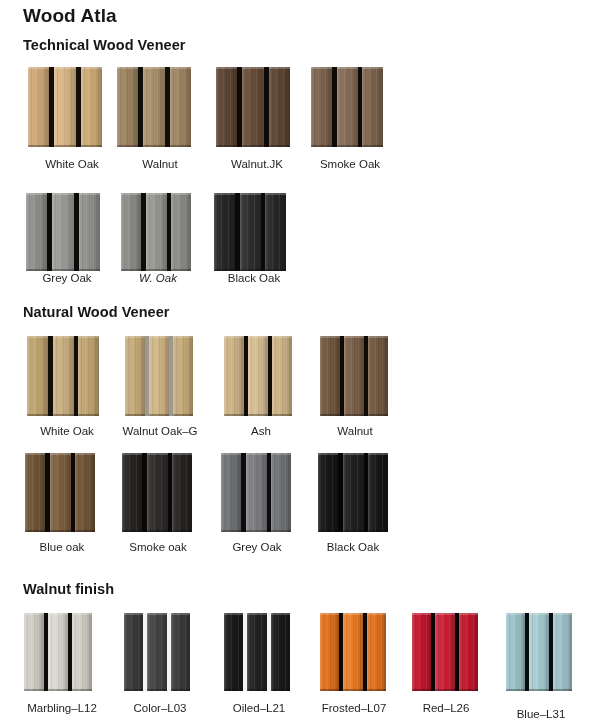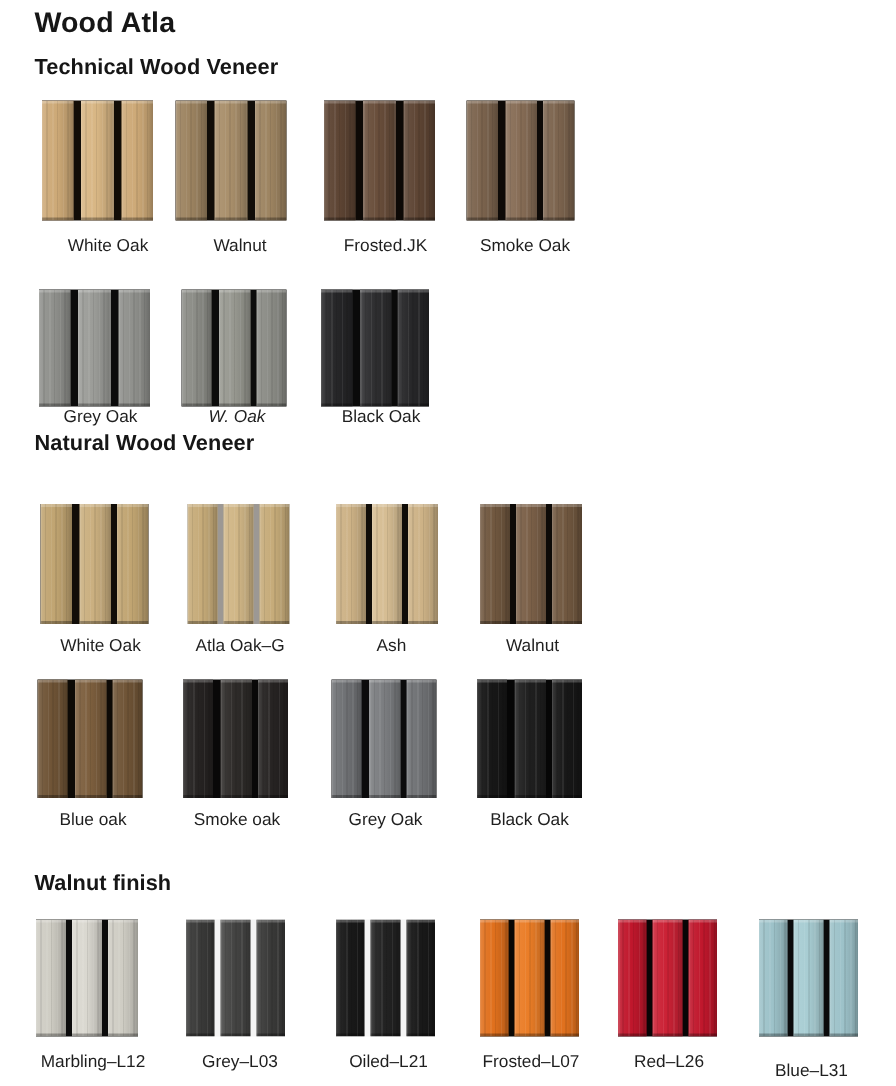--- a/index.html
+++ b/index.html
@@ -171,21 +171,21 @@
               <span class="toplip"></span>
               <span class="botlip"></span>
             </div>
             <div class="slat" style="width: 21px; background: rgb(93, 68, 51);">
               <span class="shade"></span>
               <span class="toplip"></span>
               <span class="botlip"></span>
             </div>
           </div>
         </div>
-        <div class="swatch-label" style="top: 91px;">Frosted.JK</div>
+        <div class="swatch-label" style="top: 91px;">Walnut.JK</div>
       </div>
       <div class="swatch-cell" style="left: 300px; top: 67px;">
         <div class="swatch" style="position: absolute; left: 11px; top: 0px; width: 72px; height: 80px; background: rgb(14, 10, 7);">
           <div class="slat-wrap">
             <div class="slat" style="width: 21px; background: rgb(124, 100, 78);">
               <span class="shade"></span>
               <span class="toplip"></span>
               <span class="botlip"></span>
             </div>
             <div class="slat" style="width: 21px; background: rgb(135, 109, 86);">
@@ -261,21 +261,21 @@
             </div>
             <div class="slat" style="width: 21px; background: rgb(38, 38, 40);">
               <span class="shade"></span>
               <span class="toplip"></span>
               <span class="botlip"></span>
             </div>
           </div>
         </div>
         <div class="swatch-label" style="top: 79px;">Black Oak</div>
       </div>
-      <div class="section-title" style="top: 288px;">Natural Wood Veneer</div>
+      <div class="section-title" style="top: 304px;">Natural Wood Veneer</div>
       <div class="swatch-cell" style="left: 17px; top: 336px;">
         <div class="swatch" style="position: absolute; left: 10px; top: 0px; width: 72px; height: 80px; background: rgb(17, 13, 8);">
           <div class="slat-wrap">
             <div class="slat" style="width: 21px; background: rgb(192, 164, 113);">
               <span class="shade"></span>
               <span class="toplip"></span>
               <span class="botlip"></span>
             </div>
             <div class="slat" style="width: 21px; background: rgb(202, 175, 127);">
               <span class="shade"></span>
@@ -304,21 +304,21 @@
               <span class="toplip"></span>
               <span class="botlip"></span>
             </div>
             <div class="slat" style="width: 20px; background: rgb(198, 171, 121);">
               <span class="shade"></span>
               <span class="toplip"></span>
               <span class="botlip"></span>
             </div>
           </div>
         </div>
-        <div class="swatch-label" style="top: 89px;">Atla Oak–G</div>
+        <div class="swatch-label" style="top: 89px;">Walnut Oak–G</div>
       </div>
       <div class="swatch-cell" style="left: 211px; top: 336px;">
         <div class="swatch" style="position: absolute; left: 13px; top: 0px; width: 68px; height: 80px; background: rgb(15, 12, 8);">
           <div class="slat-wrap">
             <div class="slat" style="width: 20px; background: rgb(205, 178, 134);">
               <span class="shade"></span>
               <span class="toplip"></span>
               <span class="botlip"></span>
             </div>
             <div class="slat" style="width: 20px; background: rgb(214, 189, 147);">
@@ -481,21 +481,21 @@
               <span class="toplip"></span>
               <span class="botlip"></span>
             </div>
             <div class="slat" style="width: 19px; background: rgb(58, 58, 57);">
               <span class="shade"></span>
               <span class="toplip"></span>
               <span class="botlip"></span>
             </div>
           </div>
         </div>
-        <div class="swatch-label" style="top: 89px;">Grey–L03</div>
+        <div class="swatch-label" style="top: 89px;">Color–L03</div>
       </div>
       <div class="swatch-cell" style="left: 209px; top: 613px;">
         <div class="swatch" style="position: absolute; left: 15px; top: 0px; width: 66px; height: 78px; background: rgb(244, 244, 244);">
           <div class="slat-wrap">
             <div class="slat" style="width: 19px; background: rgb(25, 25, 25);">
               <span class="shade"></span>
               <span class="toplip"></span>
               <span class="botlip"></span>
             </div>
             <div class="slat" style="width: 20px; background: rgb(34, 34, 34);">

